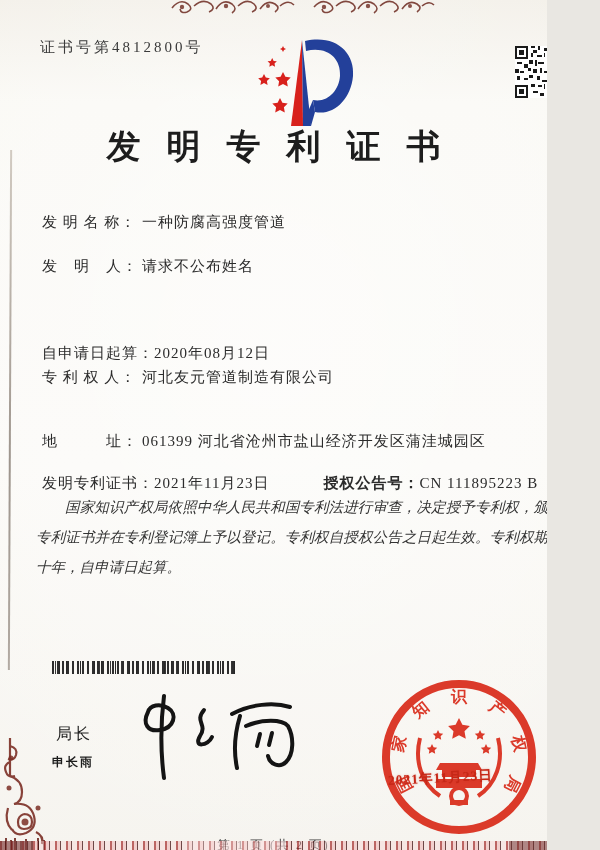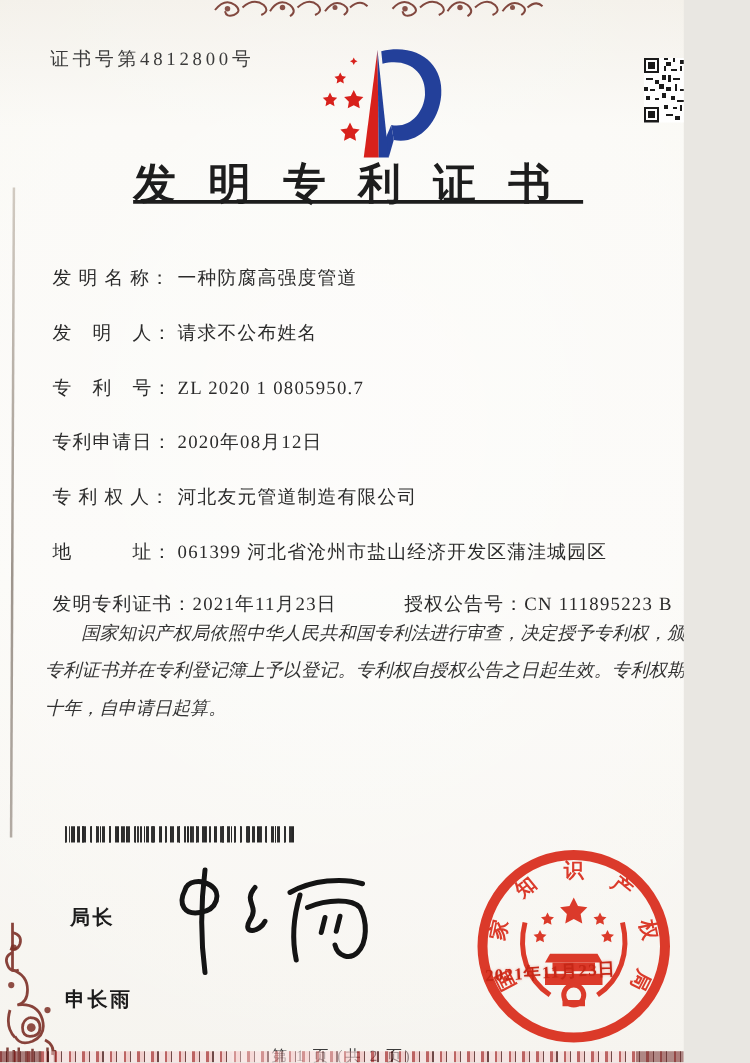--- a/index.html
+++ b/index.html
@@ -10,38 +10,38 @@
       radial-gradient(120% 90% at 50% 40%, rgba(255,255,255,.5), rgba(0,0,0,0) 70%),
       linear-gradient(180deg,#f3f0e9 0%,#faf9f5 12%,#fbfaf7 55%,#f6f4ef 100%);
     font-family:"Liberation Serif","DejaVu Serif",serif;color:#262626;
   }
   .edge-line{position:absolute;left:9px;top:150px;width:2px;height:520px;
     background:linear-gradient(180deg,#c4bbb0,#7d7268 60%,#9b9188);opacity:.75;transform:rotate(.25deg);}
   .cert-no{position:absolute;left:40px;top:38px;font-size:15px;letter-spacing:3px;color:#3a3a3a;}
   .logo{position:absolute;left:233px;top:34px;width:142px;height:96px;}
   .qr{position:absolute;left:515px;top:46px;width:52px;height:52px;}
   .title{position:absolute;left:0;top:124px;width:100%;text-align:center;
-    font-size:34px;font-weight:600;letter-spacing:26px;text-indent:26px;color:#1d1d1d;text-decoration:underline;}
+    font-size:34px;font-weight:600;letter-spacing:26px;text-indent:26px;color:#1d1d1d;}
   .frow{position:absolute;left:42px;width:552px;font-size:15px;white-space:nowrap;color:#2b2b2b;}
   .frow .lab{display:inline-block;min-width:100px;font-weight:500;letter-spacing:1px;}
   .frow .val{letter-spacing:1px;}
-  .frow .lab2{margin-left:54px;font-weight:400;letter-spacing:1px;margin-top:12px;}
+  .frow .lab2{margin-left:54px;font-weight:700;letter-spacing:1px;margin-top:12px;}
   .bodytext{position:absolute;left:36px;top:492px;width:556px;font-size:14.5px;line-height:30px;
     text-align:justify;color:#333;font-style:italic;}
   .bodytext p{margin:0;text-indent:2em;}
   .barcode{position:absolute;left:52px;top:661px;width:184px;height:13px;
     background:
       repeating-linear-gradient(90deg,#191919 0 2px,transparent 2px 5px),
       repeating-linear-gradient(90deg,#111 0 1px,transparent 1px 7px),
       repeating-linear-gradient(90deg,transparent 0 3px,#222 3px 4px,transparent 4px 11px);
     opacity:.9;}
   .signer-title{position:absolute;left:56px;top:724px;font-family:"Liberation Sans","DejaVu Sans",sans-serif;
-    font-weight:700;font-size:16px;color:#1c1c1c;letter-spacing:2px;}
+    font-weight:400;font-size:16px;color:#1c1c1c;letter-spacing:2px;}
   .signer-name{position:absolute;left:52px;top:754px;font-family:"Liberation Sans","DejaVu Sans",sans-serif;
-    font-weight:700;font-size:16px;color:#1c1c1c;letter-spacing:2px;margin-top:36px;}
+    font-weight:700;font-size:12px;color:#1c1c1c;letter-spacing:2px;}
   .signature{position:absolute;left:128px;top:690px;width:190px;height:104px;}
   .seal{position:absolute;left:380px;top:678px;width:158px;height:158px;opacity:.93;}
   .seal svg.ring{position:absolute;left:0;top:0;}
   .seal .schar{position:absolute;font-size:16px;font-weight:700;color:#d92c1b;
     font-family:"Liberation Serif","DejaVu Serif",serif;}
   .seal-date{position:absolute;left:388px;top:768px;width:150px;font-size:13.5px;font-weight:700;
     color:#c62717;letter-spacing:1px;transform:rotate(-3deg);text-shadow:0 0 2px rgba(205,45,25,.45);}
   .footer{position:absolute;left:0;top:797px;width:100%;text-align:center;font-size:12.5px;
     letter-spacing:2px;color:#3a3a3a;margin-top:40px;}
   .ornament-top{position:absolute;left:168px;top:-2px;width:268px;height:16px;}
@@ -164,27 +164,24 @@
   </svg>
 
   <div class="title">发明专利证书</div>
 
   <div class="frow" style="top:213px">
     <span class="lab">发 明 名 称：</span><span class="val">一种防腐高强度管道</span>
   </div>
   <div class="frow" style="top:257px">
     <span class="lab">发　明　人：</span><span class="val">请求不公布姓名</span>
   </div>
-  <div class="frow" style="top:301px">
-    <span class="lab">专　利　号：</span><span class="val">ZL 2020 1 0805950.7</span>
-  </div>
   <div class="frow" style="top:344px">
-    <span class="lab">专利申请日：</span><span class="val">2020年08月12日</span>
-  </div>
-  <div class="frow" style="top:388px">
+    <span class="lab">自申请日起算：</span><span class="val">2020年08月12日</span>
+  </div>
+  <div class="frow" style="top:368px">
     <span class="lab">专 利 权 人：</span><span class="val">河北友元管道制造有限公司</span>
   </div>
   <div class="frow" style="top:432px">
     <span class="lab">地　　　址：</span><span class="val">061399 河北省沧州市盐山经济开发区蒲洼城园区</span>
   </div>
   <div class="frow" style="top:474px">
     <span class="lab">发明专利证书：</span><span class="val">2021年11月23日</span><span class="lab2">授权公告号：</span><span class="val">CN 111895223 B</span>
   </div>
 
   <div class="bodytext">

